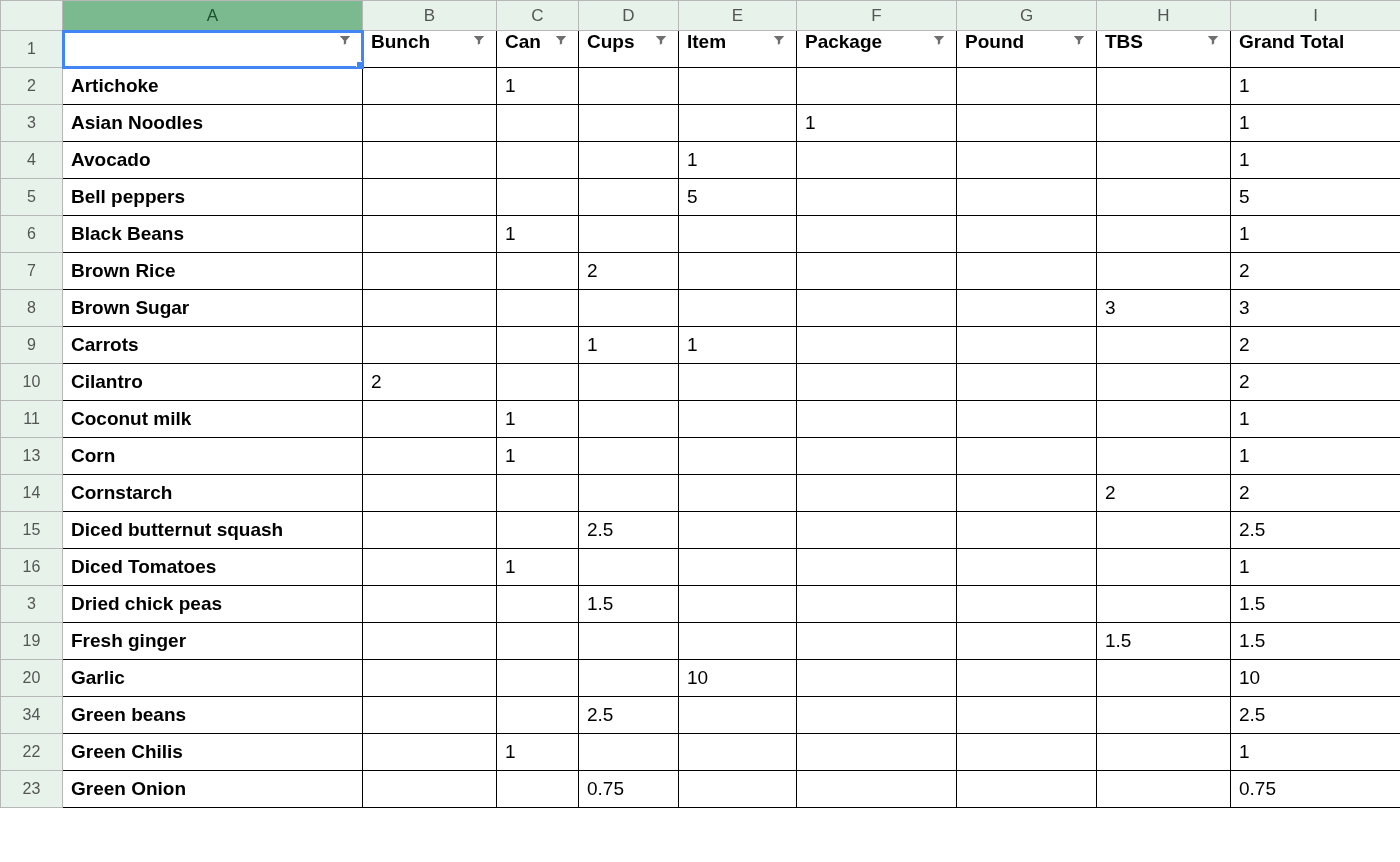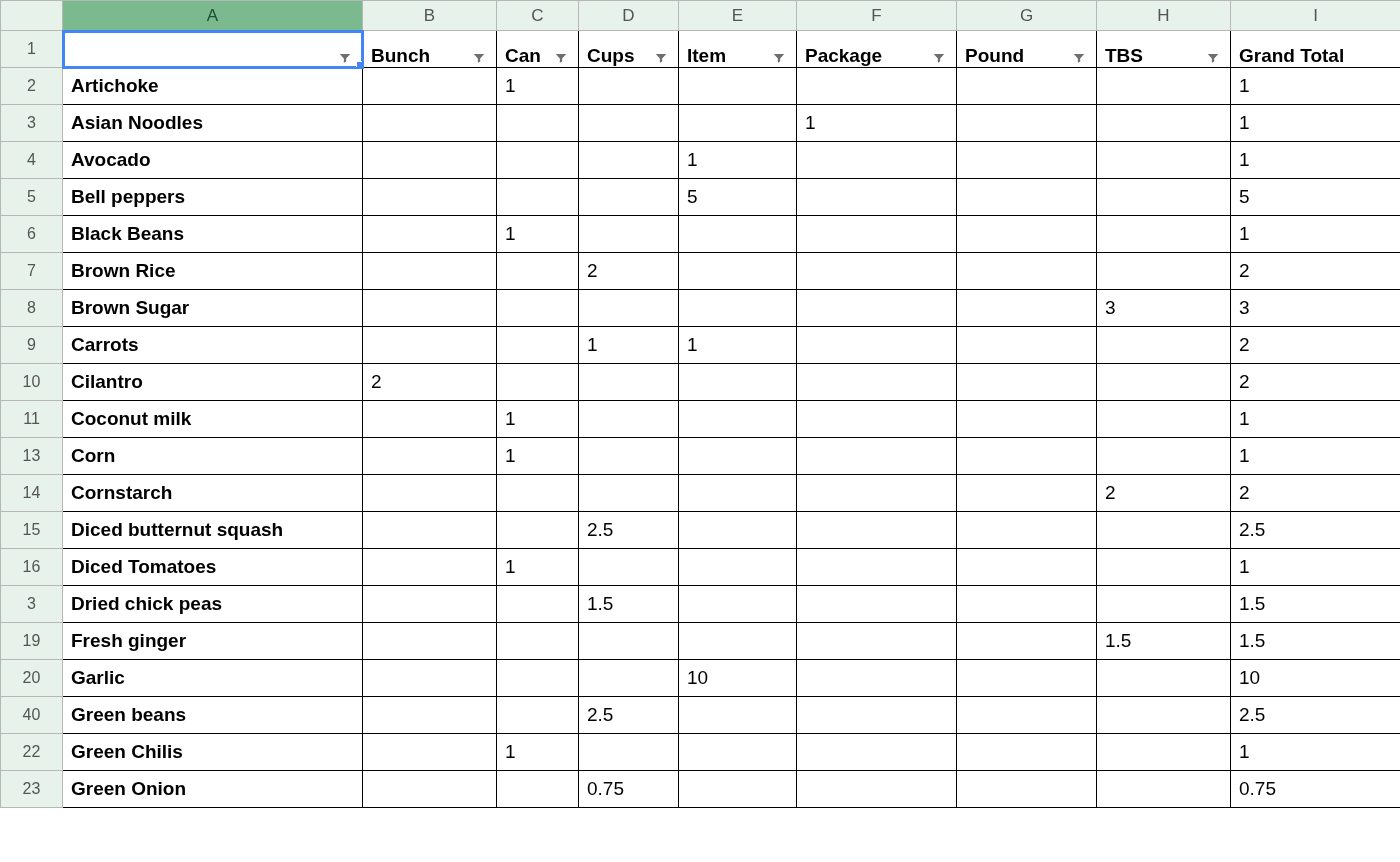--- a/index.html
+++ b/index.html
@@ -62,21 +62,21 @@
   }
   tr.data-row td.cell.first {
     font-weight: 700;
   }
   
   tr.header-row td.cell {
     font-weight: 700;
   }
   tr.header-row td.cell .hdr {
     display: flex;
-    align-items: flex-end;
+    align-items: flex-start;
     justify-content: space-between;
     width: 100%;
     height: 100%;
   }
   tr.header-row td.cell .hdr .label {
     flex: 1;
     overflow: hidden;
     text-overflow: clip;
   }
   
@@ -439,21 +439,21 @@
           <td class="cell"></td>
           <td class="cell"></td>
           <td class="cell"></td>
           <td class="cell">10</td>
           <td class="cell"></td>
           <td class="cell"></td>
           <td class="cell"></td>
           <td class="cell">10</td>
         </tr>
         <tr class="data-row">
-          <td class="rownum">40</td>
+          <td class="rownum">34</td>
           <td class="cell first">Green beans</td>
           <td class="cell"></td>
           <td class="cell"></td>
           <td class="cell">2.5</td>
           <td class="cell"></td>
           <td class="cell"></td>
           <td class="cell"></td>
           <td class="cell"></td>
           <td class="cell">2.5</td>
         </tr>

